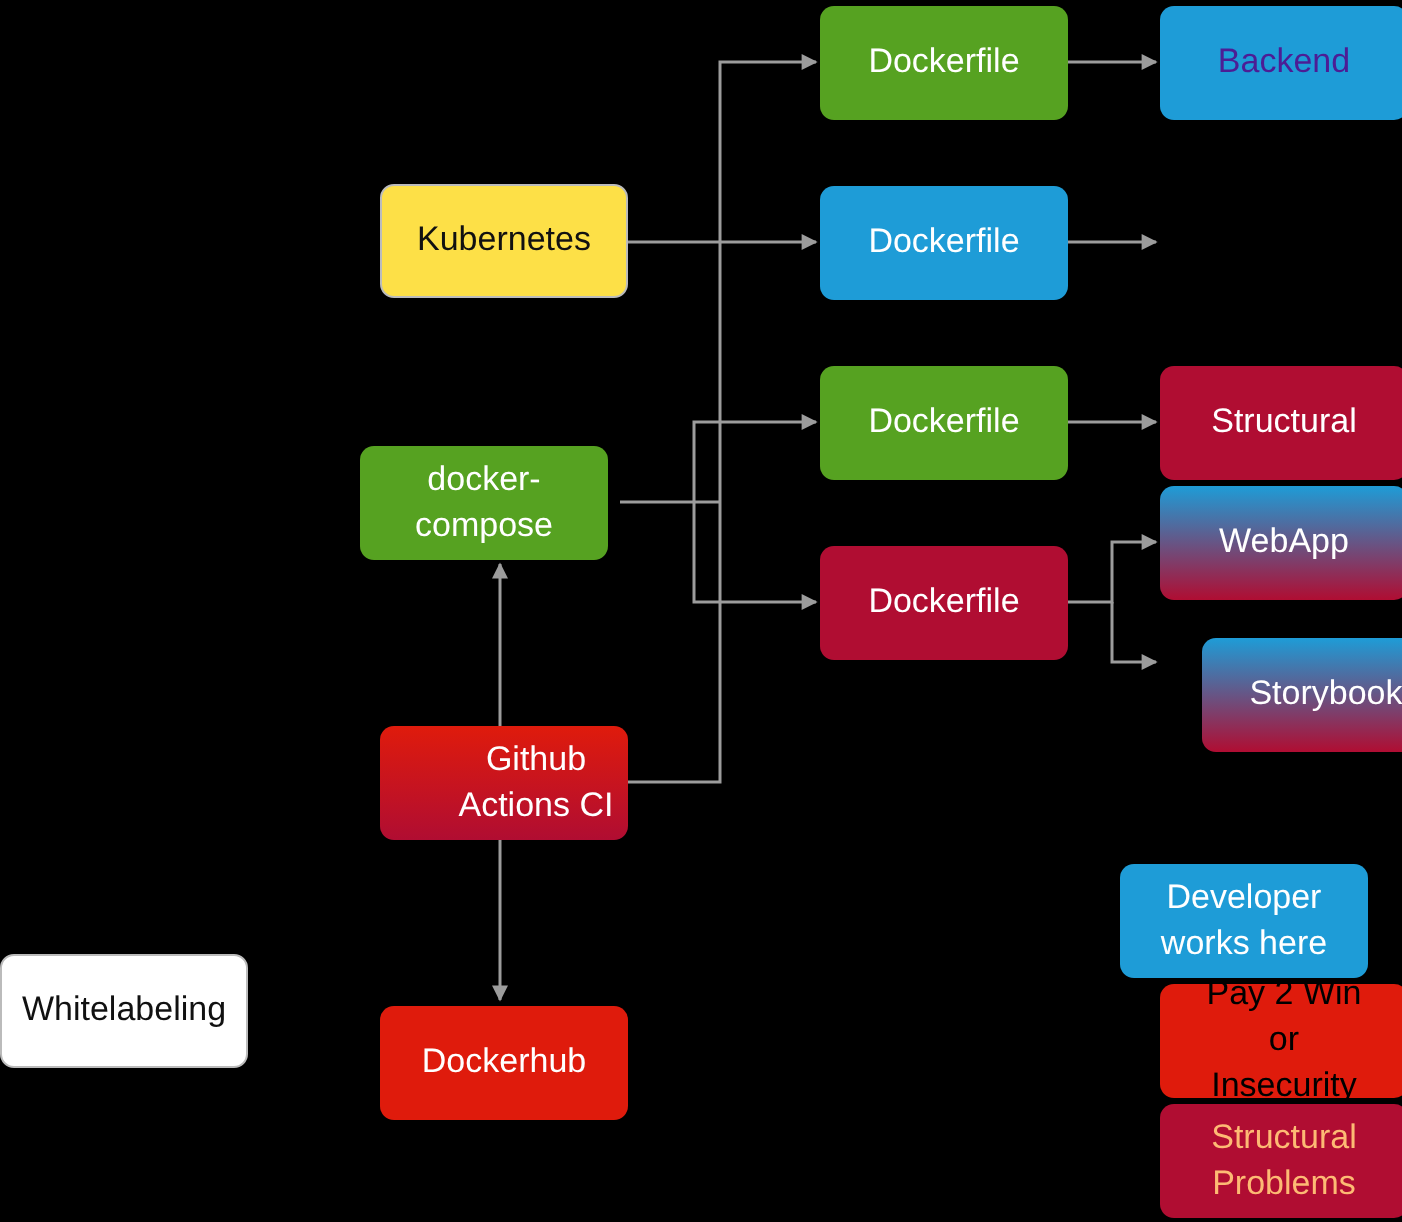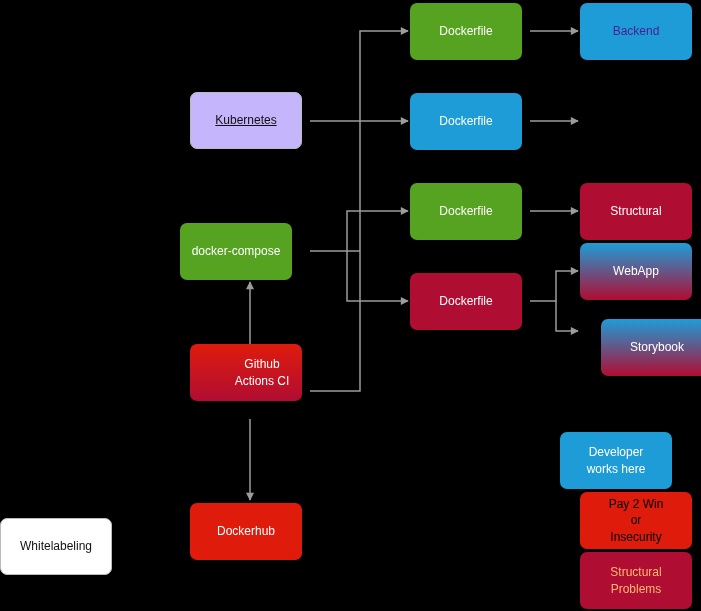--- a/index.html
+++ b/index.html
@@ -8,25 +8,25 @@
     width:701px;height:611px;
     background:#000;
     font-family:"Liberation Sans", sans-serif;
     overflow:hidden;
   }
   .edges{position:absolute;left:0;top:0;width:701px;height:611px;}
   .edges path{stroke:var(--edge-color,#9c9c9c);stroke-width:1.5;fill:none;}
   #arrowhead path{fill:var(--edge-color,#9c9c9c);stroke:none;}
   .node{
     position:absolute;
-    width:112px;height:57px;
+    width:124px;height:57px;
     border-radius:7px;
     display:flex;align-items:center;justify-content:center;
     text-align:center;
-    font-size:12px;
+    font-size:17px;
     line-height:1.35;
     white-space:pre-line;
     box-sizing:border-box;
     padding:2px 4px;
     color:#fff;
   }
 </style>
 </head>
 <body>
 
@@ -49,25 +49,25 @@
     <path d="M530,31 L578,31" marker-end="url(#arrowhead)"></path>
     <path d="M530,121 L578,121" marker-end="url(#arrowhead)"></path>
     <path d="M530,211 L578,211" marker-end="url(#arrowhead)"></path>
     <path d="M530,301 L556,301 L556,271 L578,271" marker-end="url(#arrowhead)"></path>
     <path d="M556,301 L556,331 L578,331" marker-end="url(#arrowhead)"></path>
 
     <path d="M250,363 L250,282" marker-end="url(#arrowhead)"></path>
     <path d="M250,419 L250,500" marker-end="url(#arrowhead)"></path>
   </svg>
 
-  <div class="node" style="left: 190px; top: 92px; background: #c4b5fd; color: rgb(17, 17, 17); border: 1px solid rgb(187, 187, 187); text-decoration: underline;">Kubernetes</div>
+  <div class="node" style="left: 190px; top: 92px; background: #fde047; color: rgb(17, 17, 17); border: 1px solid rgb(187, 187, 187);">Kubernetes</div>
   <div class="node" style="left: 180px; top: 223px; background: rgb(86, 162, 33); color: rgb(255, 255, 255);">docker-compose</div>
-  <div class="node" style="left: 190px; top: 344px; background: linear-gradient(rgb(223, 27, 12), rgb(176, 13, 50)); color: rgb(255, 255, 255); padding-left: 36px;">Github Actions CI</div>
+  <div class="node" style="left: 190px; top: 363px; background: linear-gradient(rgb(223, 27, 12), rgb(176, 13, 50)); color: rgb(255, 255, 255); padding-left: 36px;">Github Actions CI</div>
   <div class="node" style="left: 190px; top: 503px; background: rgb(223, 27, 12); color: #ffffff;">Dockerhub</div>
-  <div class="node" style="left: 0px; top: 518px; background: rgb(255, 255, 255); color: rgb(17, 17, 17); border: 1px solid rgb(187, 187, 187);">Whitelabeling</div>
+  <div class="node" style="left: 0px; top: 477px; background: rgb(255, 255, 255); color: rgb(17, 17, 17); border: 1px solid rgb(187, 187, 187);">Whitelabeling</div>
 
   <div class="node" style="left: 410px; top: 3px; background: rgb(86, 162, 33); color: rgb(255, 255, 255);">Dockerfile</div>
   <div class="node" style="left: 580px; top: 3px; background: rgb(30, 156, 215); color: #4c1d95;">Backend</div>
   <div class="node" style="left: 410px; top: 93px; background: rgb(30, 156, 215); color: rgb(255, 255, 255);">Dockerfile</div>
   <div class="node" style="left: 410px; top: 183px; background: rgb(86, 162, 33); color: rgb(255, 255, 255);">Dockerfile</div>
   <div class="node" style="left: 580px; top: 183px; background: rgb(176, 13, 50); color: rgb(255, 255, 255);">Structural</div>
   <div class="node" style="left: 410px; top: 273px; background: rgb(176, 13, 50); color: rgb(255, 255, 255);">Dockerfile</div>
   <div class="node" style="left: 580px; top: 243px; background: linear-gradient(rgb(30, 156, 215), rgb(176, 13, 50)); color: rgb(255, 255, 255);">WebApp</div>
   <div class="node" style="left: 580px; top: 319px; background: linear-gradient(rgb(30, 156, 215), rgb(176, 13, 50)); color: rgb(255, 255, 255); margin-left: 21px;">Storybook</div>
 

